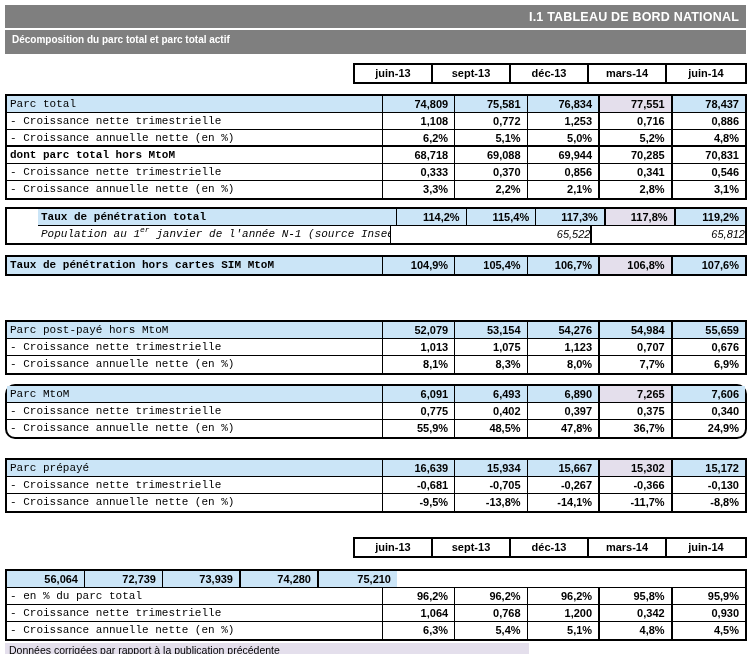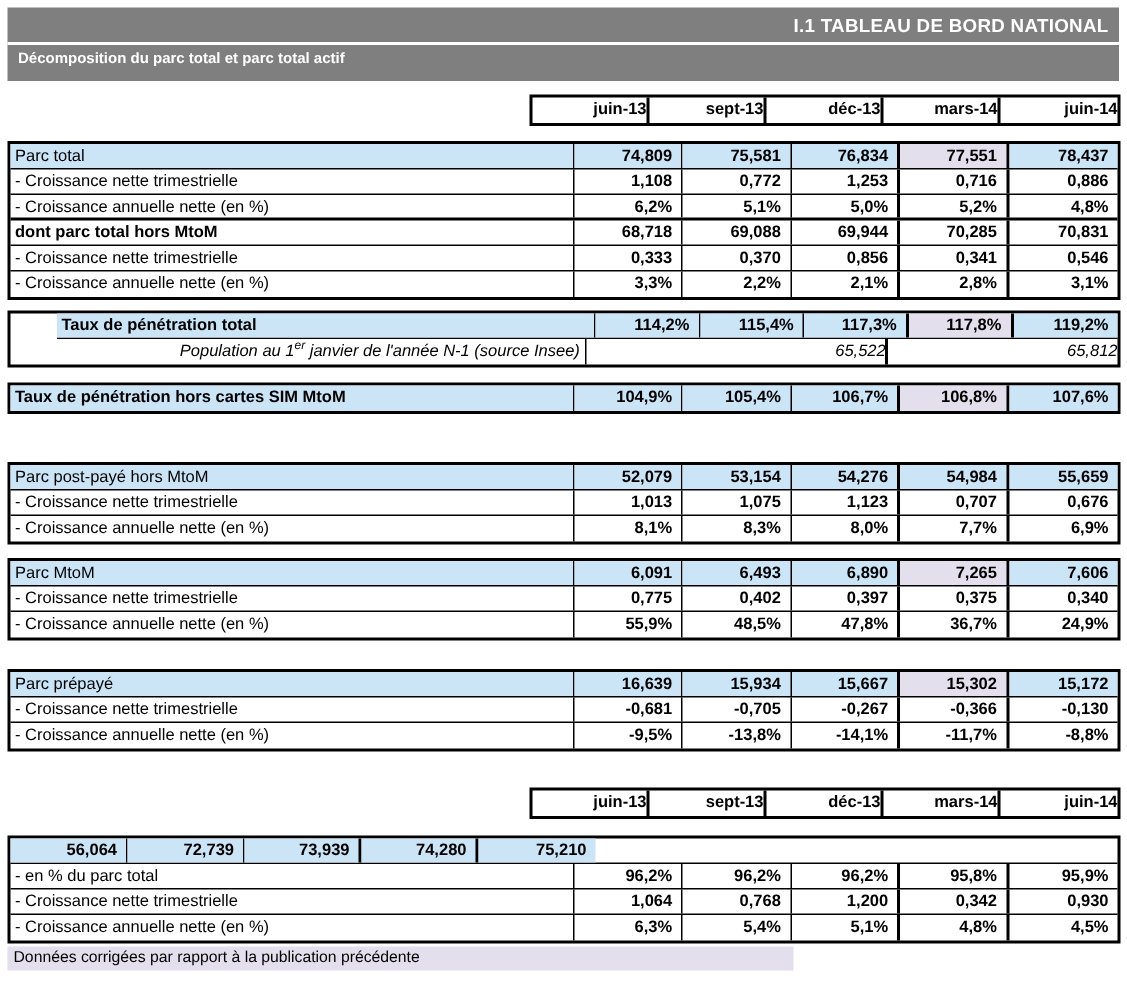--- a/index.html
+++ b/index.html
@@ -21,53 +21,53 @@
   .title-bar{width:741px;background:var(--title-bar-bg);color:#fff;font-weight:bold;}
   .title-line1{font-size:12.5px;padding:5px 7px 4px;border-bottom:2px solid #fff;letter-spacing:.2px;text-align:right;}
   .title-line2{font-size:10px;padding:4px 7px 9px;}
 
   
   .colheader-row{
     display:flex;margin-left:348px;width:394px;
     border:2px solid var(--table-border);background:#fff;
   }
   .colheader-cell{
-    width:78px;height:17px;line-height:16px;text-align:right;
+    width:78px;height:17px;line-height:16px;text-align:center;
     font-weight:bold;border-right:2px solid var(--table-border);
   }
   .colheader-cell:last-child{border-right:none;}
 
   
   .block{width:742px;border:2px solid var(--table-border);background:#fff;}
   .trow{display:flex;height:17px;border-bottom:1px solid var(--table-border);}
   .trow:last-child{border-bottom:none;}
   .cell{height:100%;line-height:16px;overflow:hidden;white-space:nowrap;}
-  .label-cell{width:408px;padding:0 3px;border-right:1px solid var(--table-border);}
+  .label-cell{width:408px;padding:0 3px;border-right:1px solid var(--table-border);font-family:Liberation Mono, monospace;}
   .vcell{width:78px;padding:0 6px 0 2px;text-align:right;font-weight:bold;border-right:1px solid var(--table-border);}
   .vcell:last-child,.mcell:last-child{border-right:none;}
   .vcell.thickr{border-right-width:2px;}
   .mcell{text-align:center;font-weight:normal;border-right:1px solid var(--table-border);}
   .mcell.span3{width:234px;border-right-width:2px;}
   .mcell.span2{width:177px;}
   .band .cell{background:var(--band-blue);}
   .band .cell.corrected{background:var(--corrected-highlight);}
   .bold .label-cell{font-weight:bold;}
   .italic .cell{font-style:italic;text-align:right;}
   sup{font-size:8px;line-height:0;}
 
   
   .blk-parc-total .trow:nth-child(3){border-bottom-width:2px;}
 
   
   .mt-ch1{margin-top:9px;}
   .blk-parc-total{margin-top:10px;}
   .blk-taux-total{margin-top:7px;padding-left:31px;}
   .blk-taux-hors-sim{margin-top:10px;}
-  .blk-post-paye{margin-top:32px;}
-  .blk-mtom{margin-top:9px;}
+  .blk-post-paye{margin-top:44px;}
+  .blk-mtom{margin-top:9px;border-radius:10px;}
   .blk-prepaye{margin-top:19px;}
   .mt-ch2{margin-top:24px;}
   .blk-total-actif{margin-top:11px;}
 
   
   .footnote-strip{
     margin-top:2px;width:524px;height:16px;line-height:15px;
     background:var(--corrected-highlight);font-size:10.5px;padding:0 4px;
   }
   .footnote-def{margin-top:6px;font-size:10.5px;font-weight:bold;padding:0 1px;}

